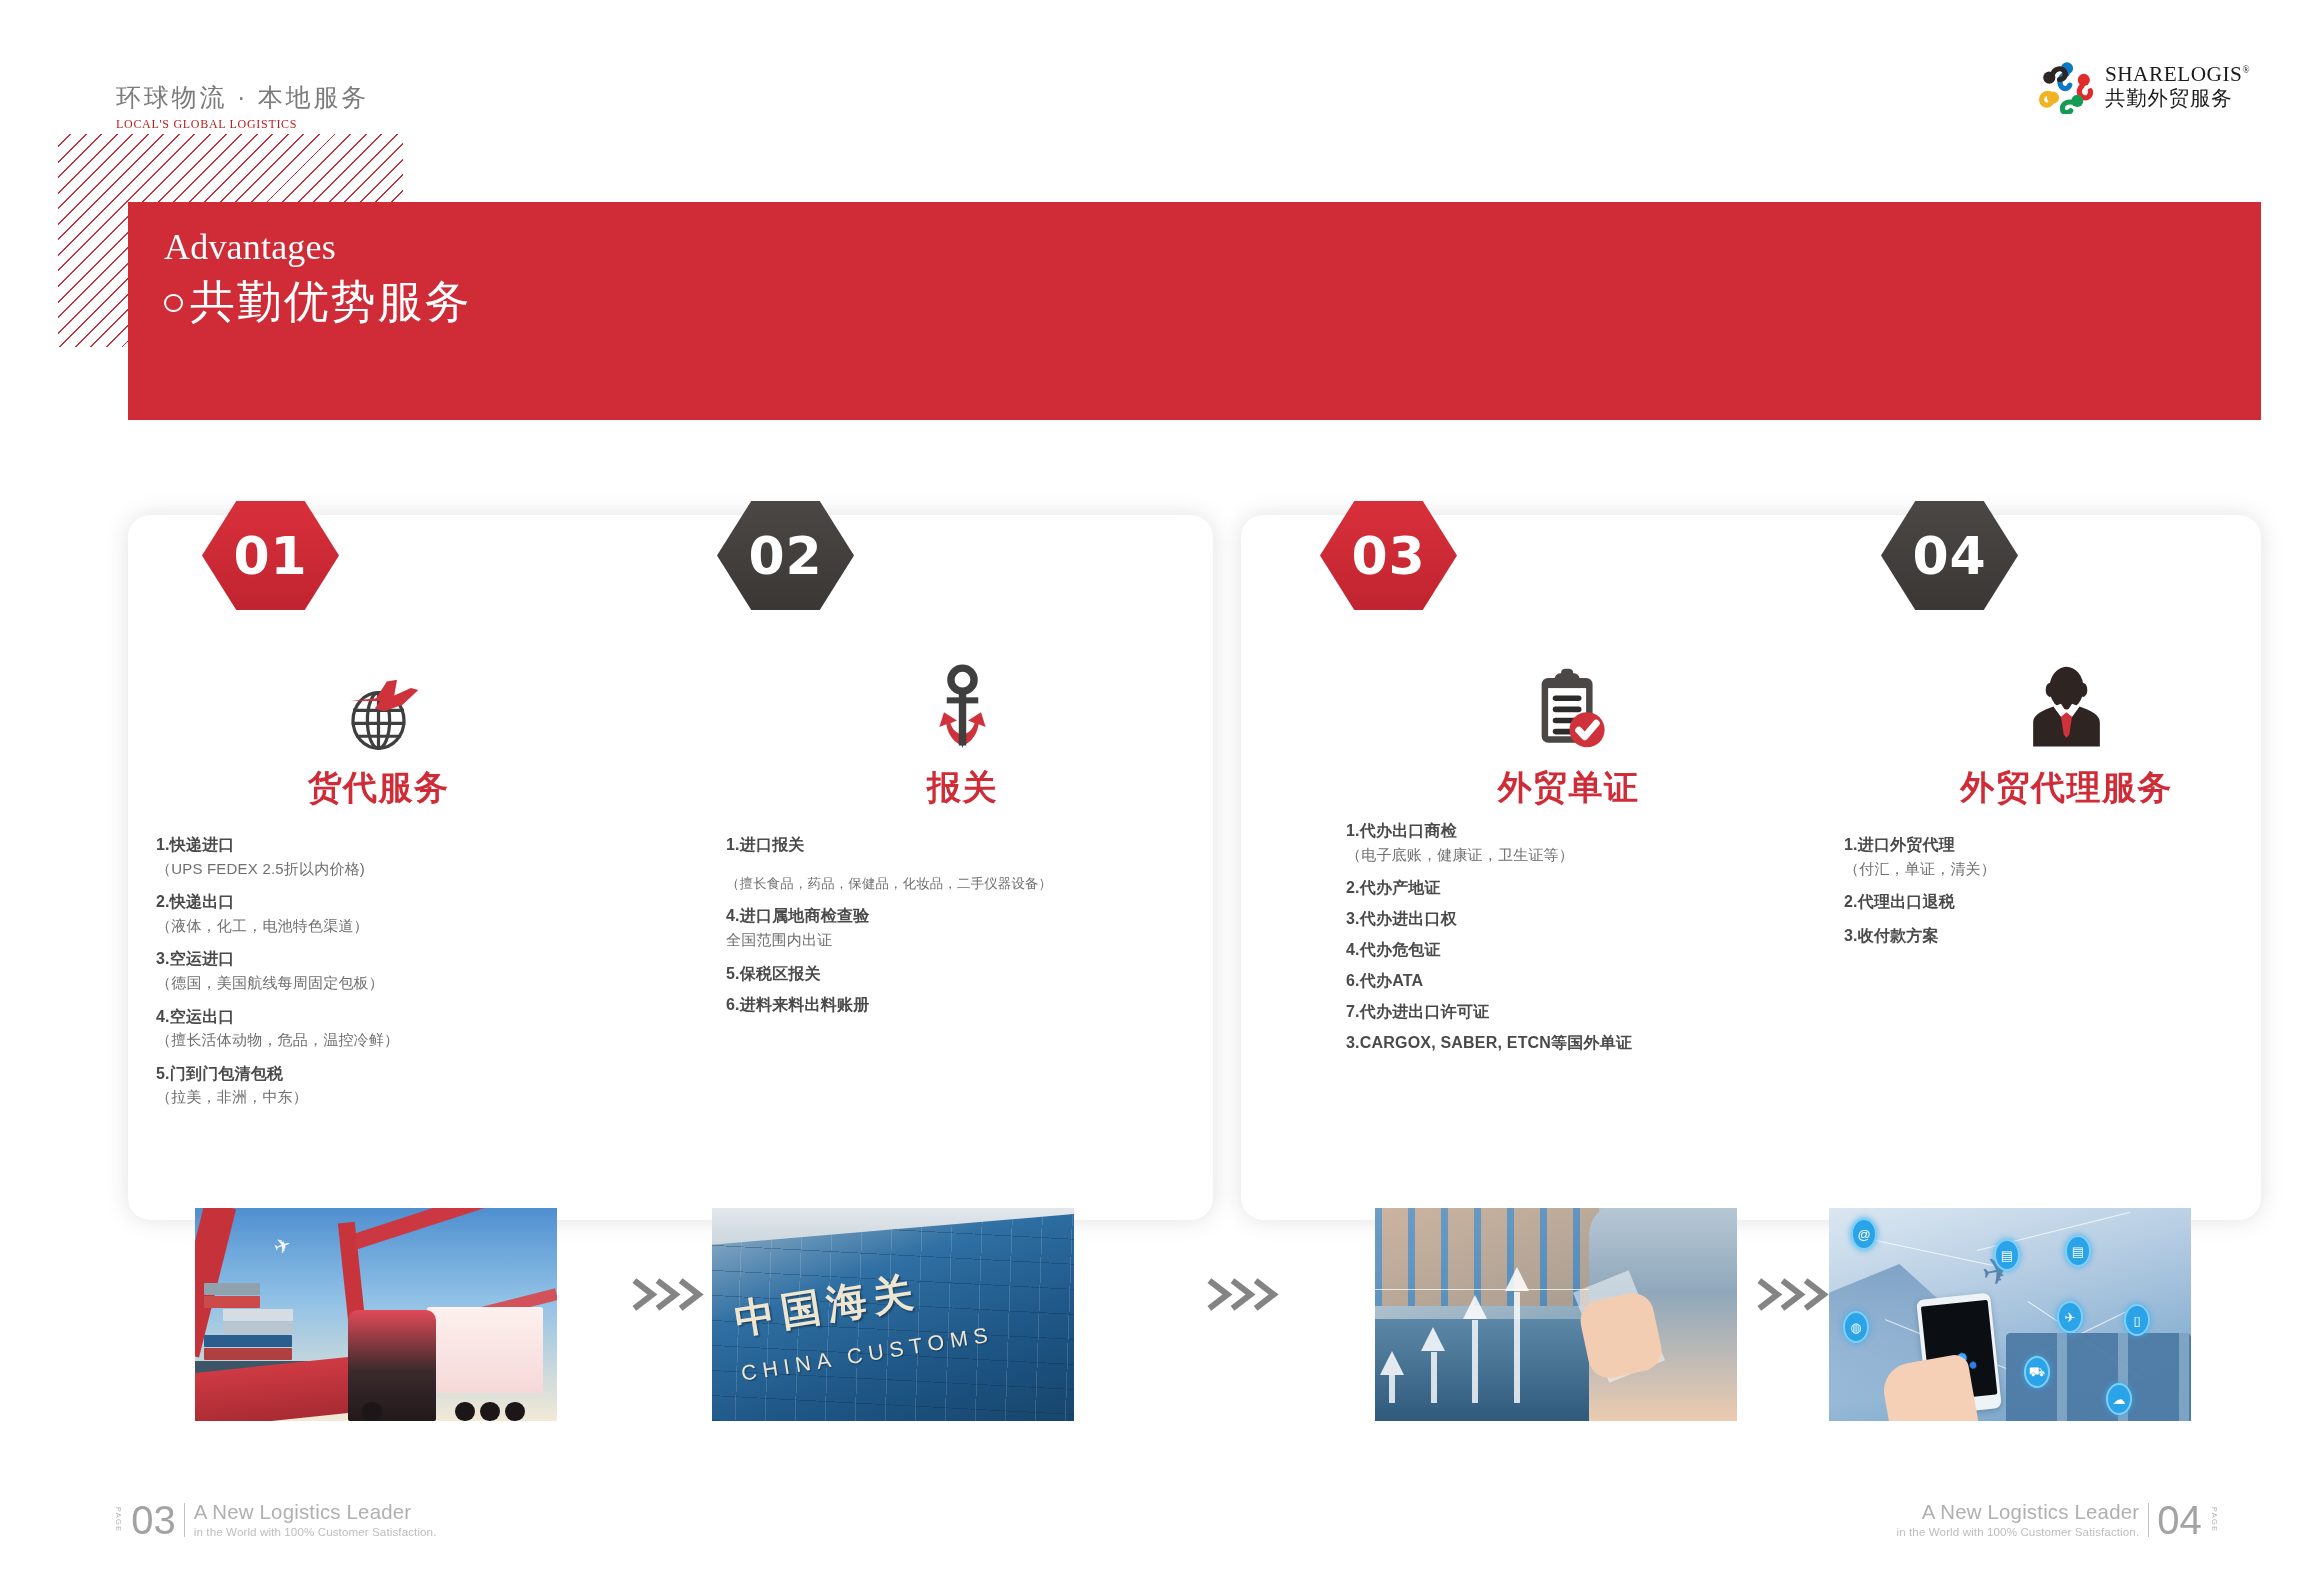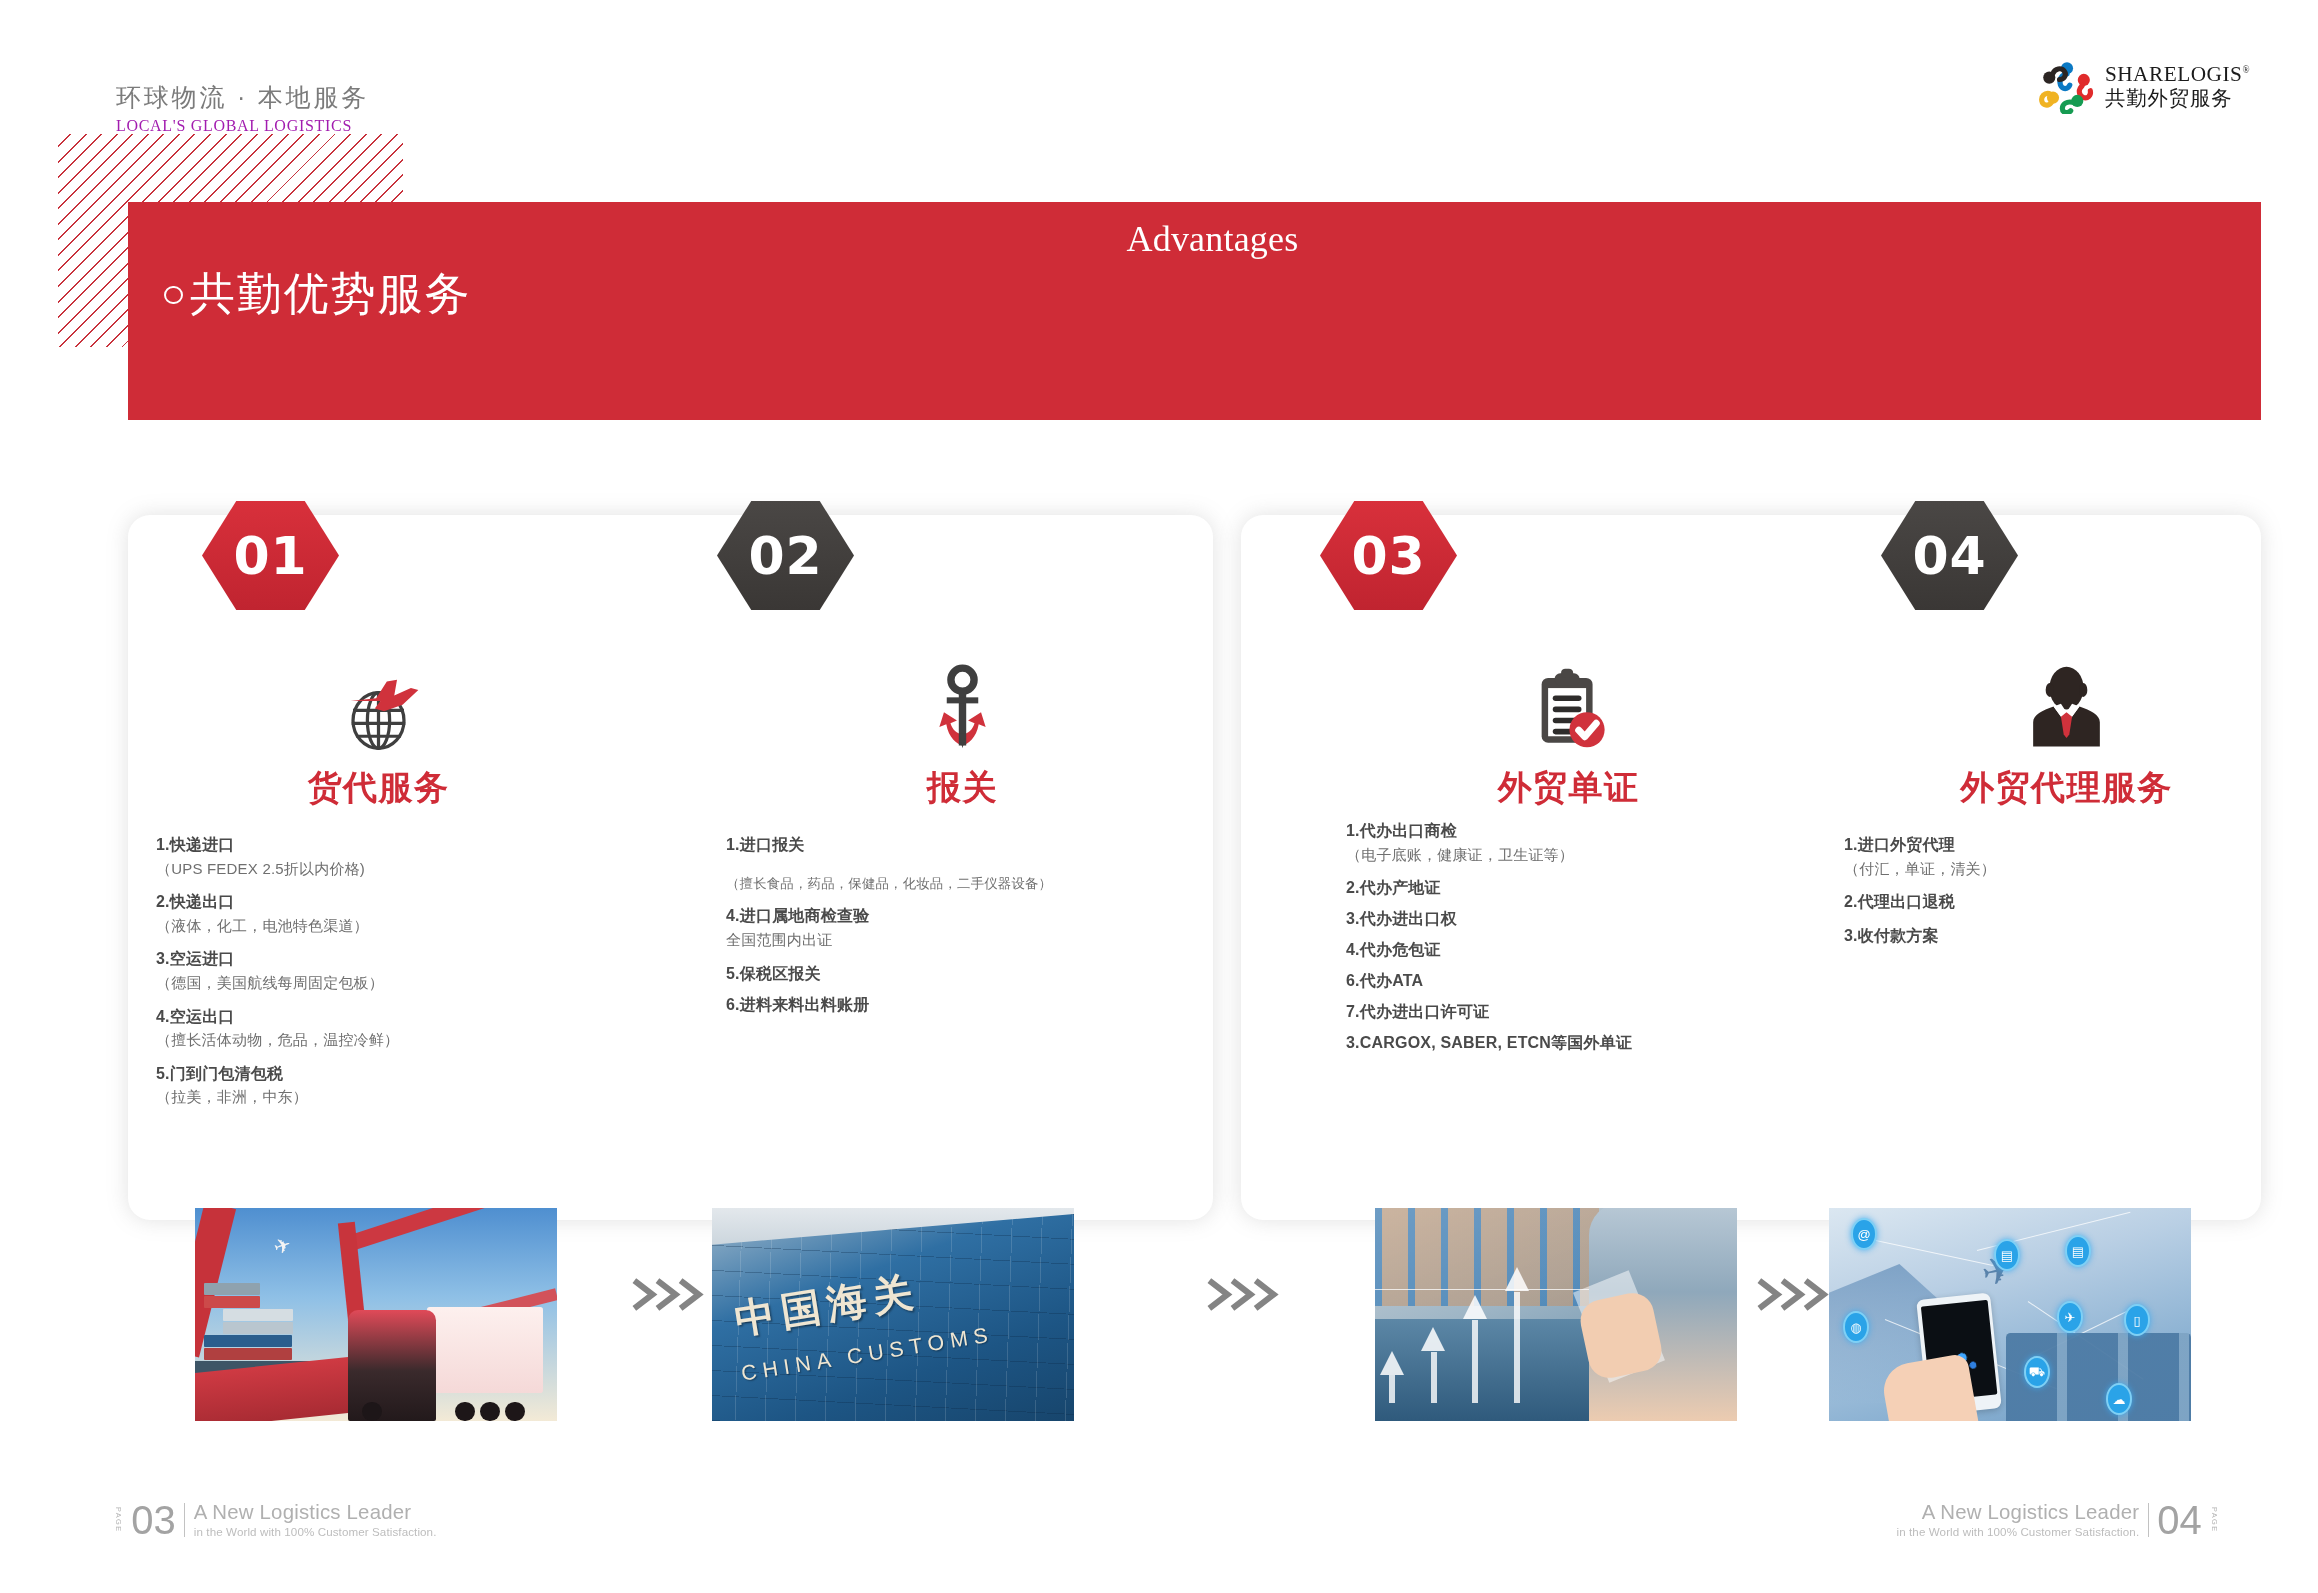--- a/index.html
+++ b/index.html
@@ -14,21 +14,21 @@
   
   .brand-head{
     position:absolute; left:116px; top:81px; width:417px;
   }
   .brand-cn{
     font-size:25px; color:#7b7b7b; letter-spacing:2.8px;
     font-family:"Liberation Sans","DejaVu Sans",sans-serif;
     white-space:nowrap;
   }
   .brand-en{
-    font-size:16px; color:#a21caf; letter-spacing:0.7px; margin-top:2.8px;
+    font-size:12px; color:#b91c1c; letter-spacing:0.7px; margin-top:2.8px;
     font-family:"Liberation Serif","DejaVu Serif",serif;
     white-space:nowrap;
   }
 
   
   .logo-wrap{
     position:absolute; right:83px; top:58px;
     display:flex; align-items:center; gap:10.2px;
   }
   .logo-mark{ width:56px; height:56px; position:relative; }
@@ -53,21 +53,21 @@
       #ffffff 1.4px, #ffffff 11px);
     z-index:1;
   }
 
   
   .banner{
     position:absolute; left:128px; top:202px;
     width:2133px; height:218px;
     background:#cf2c37; z-index:2;
   }
-  .banner-inner{ padding:16px 0 0 36px;text-align:center; }
+  .banner-inner{ padding:24px 0 0 36px; }
   .banner-en{
     font-family:"Liberation Serif","DejaVu Serif",serif;
     font-size:36px; color:#ffffff; letter-spacing:0.2px;
   }
   .banner-cn{
     font-size:45px; color:#ffffff; letter-spacing:1.9px; margin-top:3.7px;
     display:flex; align-items:center;
   }
   .banner-bullet{
     display:inline-block; width:18.5px; height:18.5px; border:2.3px solid #fff;

